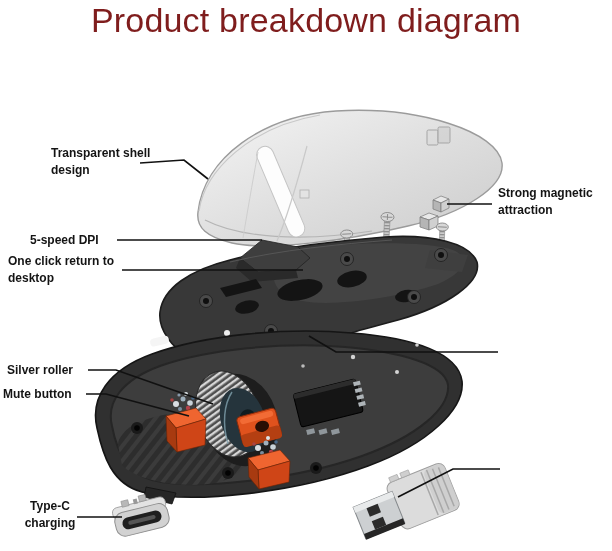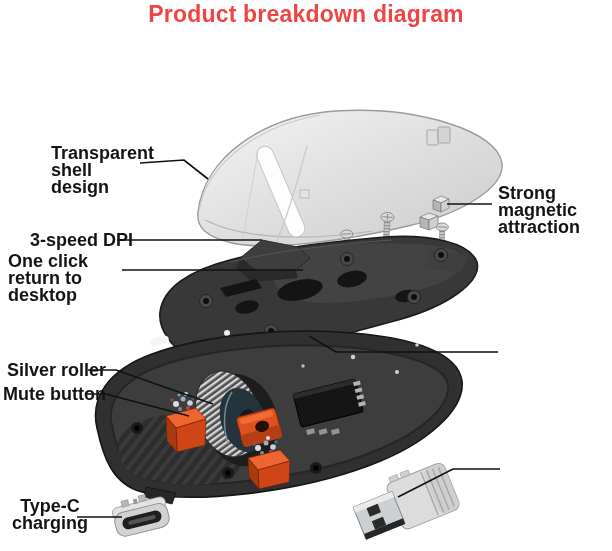--- a/index.html
+++ b/index.html
@@ -1,20 +1,20 @@
 <!DOCTYPE html>
 <html><head>
 <meta charset="utf-8">
 <style>
   html,body{margin:0;padding:0;background:#fff;}
   #stage{position:relative;width:612px;height:551px;background:#ffffff;overflow:hidden;
          font-family:"Liberation Sans",sans-serif;}
   #title{position:absolute;top:1px;left:50%;transform:translateX(-50%);
-         font-size:23px;font-weight:700;letter-spacing:.2px;color:#ef4444;white-space:nowrap;}
-  .label{position:absolute;font-size:18px;font-weight:700;line-height:17px;color:#141414;}
+         font-size:34px;font-weight:400;letter-spacing:.2px;color:#7f1d1d;white-space:nowrap;}
+  .label{position:absolute;font-size:12px;font-weight:700;line-height:17px;color:#141414;}
   #diagram-svg{position:absolute;left:0;top:0;}
 </style>
 </head>
 <body>
 
 <div id="stage">
 
   <div id="title">Product breakdown diagram</div>
 
   <svg id="diagram-svg" width="612" height="551" viewBox="0 0 612 551">
@@ -259,19 +259,19 @@
       <polyline points="447,204 492,204"></polyline>
       <polyline points="309,336 336,352 498,352"></polyline>
       <polyline points="88,370 116,370 213,404"></polyline>
       <polyline points="86,394 106,394 189,416"></polyline>
       <polyline points="77,517 122,517"></polyline>
       <polyline points="398,497 453,469 500,469"></polyline>
     </g>
   </svg>
 
   <div class="label" style="left:51px;top:145px;width:100px;">Transparent shell design</div>
-  <div class="label" style="left:30px;top:232px;">3-speed DPI</div>
+  <div class="label" style="left:30px;top:232px;">5-speed DPI</div>
   <div class="label" style="left:498px;top:185px;width:112px;">Strong magnetic attraction</div>
   <div class="label" style="left:8px;top:253px;width:130px;">One click return to desktop</div>
   <div class="label" style="left:7px;top:362px;">Silver roller</div>
   <div class="label" style="left:3px;top:386px;">Mute button</div>
   <div class="label" style="left:10px;top:498px;width:80px;text-align:center;">Type-C charging</div>
 </div>
 
 </body></html>

